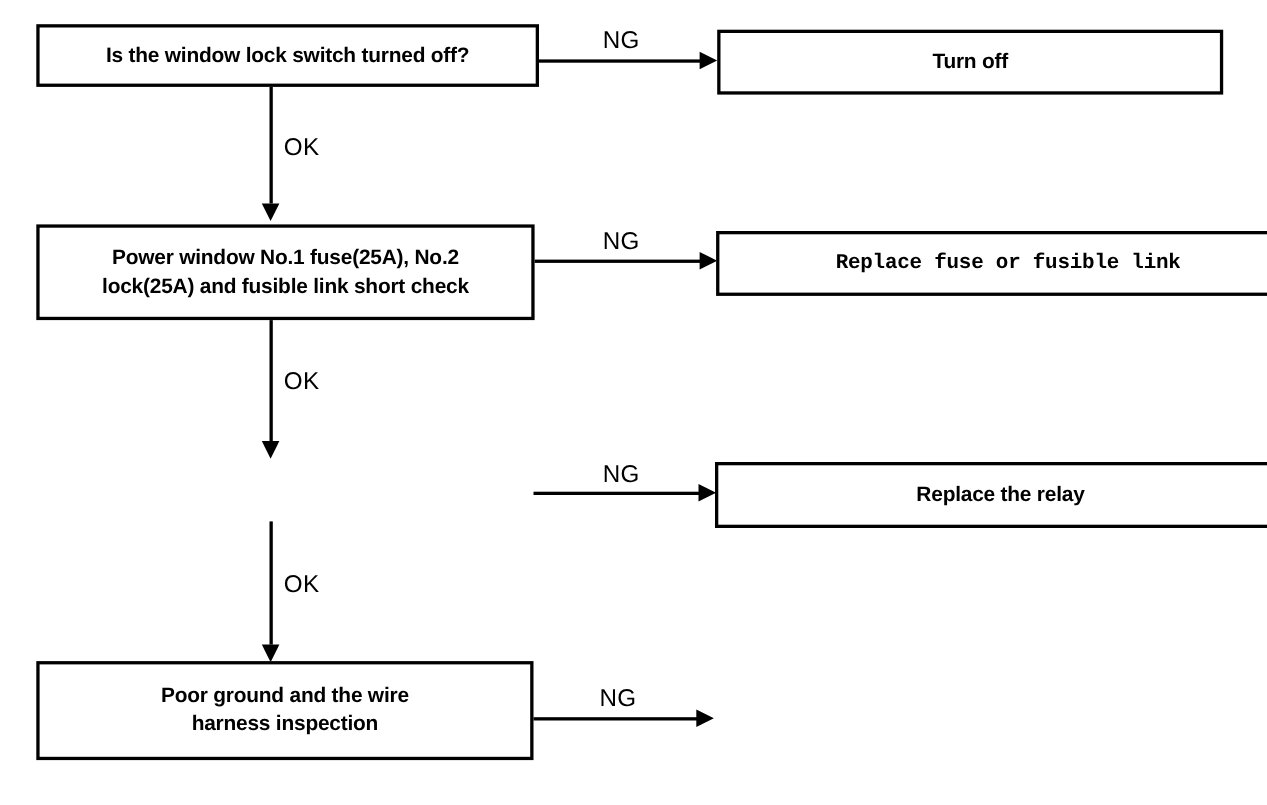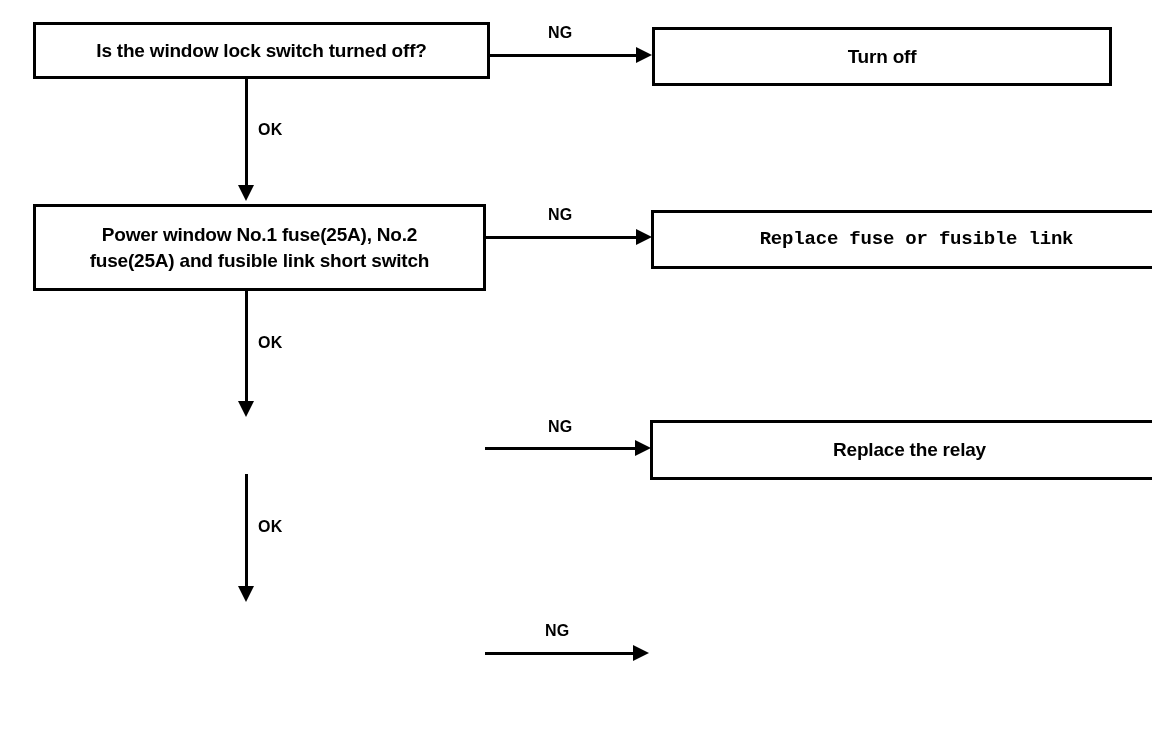--- a/index.html
+++ b/index.html
@@ -34,22 +34,22 @@
     letter-spacing: -0.2px;
     padding: 2px 10px;
   }
   .node .node-text {
     display: block;
     width: 100%;
     white-space: pre-line;
   }
   .edge-label {
     position: absolute;
-    font-size: 16px;
-    font-weight: bold;
+    font-size: 22px;
+    font-weight: normal;
     color: #000000;
     letter-spacing: 0.3px;
     white-space: nowrap;
   }
   .h-line {
     position: absolute;
     height: 3px;
     background: #000000;
   }
   .v-line {
@@ -90,21 +90,21 @@
   <div class="node" style="left:652px; top:27px; width:460px; height:59px;">
     <span class="node-text">Turn off</span>
   </div>
 
   <div class="v-line" style="left:245px; top:79px; height:106px;"></div>
   <div class="arrow-down" style="left:238px; top:185px;"></div>
   <div class="edge-label" style="left:258px; top:121px;">OK</div>
 
   <div class="node" style="left:33px; top:204px; width:453px; height:87px;">
     <span class="node-text">Power window No.1 fuse(25A), No.2
-fuse(25A) and fusible link short switch</span>
+lock(25A) and fusible link short check</span>
   </div>
 
   <div class="h-line" style="left:486px; top:236px; width:152px;"></div>
   <div class="arrow-right" style="left:636px; top:229px;"></div>
   <div class="edge-label" style="left:548px; top:206px;">NG</div>
 
   <div class="node" style="left:651px; top:210px; width:531px; height:59px;font-family:Liberation Mono, monospace;">
     <span class="node-text">Replace fuse or fusible link</span>
   </div>
 
@@ -118,19 +118,23 @@
   <div class="edge-label" style="left:548px; top:418px;">NG</div>
 
   <div class="node" style="left:650px; top:420px; width:519px; height:60px;">
     <span class="node-text">Replace the relay</span>
   </div>
 
   <div class="v-line" style="left:245px; top:474px; height:112px;"></div>
   <div class="arrow-down" style="left:238px; top:586px;"></div>
   <div class="edge-label" style="left:258px; top:518px;">OK</div>
 
+  <div class="node" style="left:33px; top:601px; width:452px; height:90px;">
+    <span class="node-text">Poor ground and the wire
+harness inspection</span>
+  </div>
 
   <div class="h-line" style="left:485px; top:652px; width:150px;"></div>
   <div class="arrow-right" style="left:633px; top:645px;"></div>
   <div class="edge-label" style="left:545px; top:622px;">NG</div>
 
 
 </div>
 
 </body></html>

